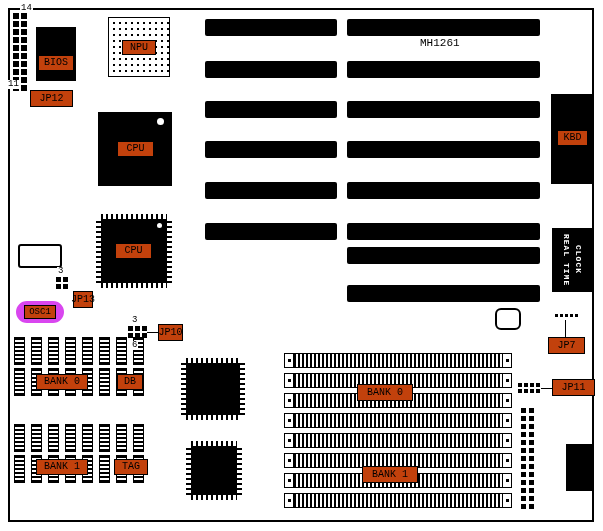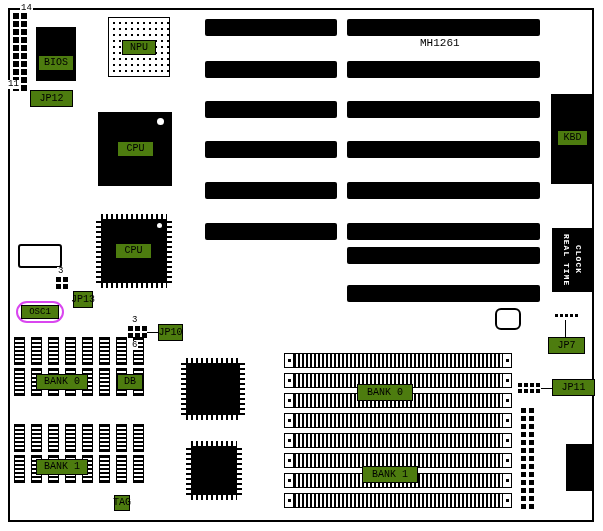--- a/index.html
+++ b/index.html
@@ -7,21 +7,21 @@
   .board {
     position:relative; width:603px; height:531px; background:#fff;
     font-family:"Liberation Mono","DejaVu Sans Mono",monospace; color:#000;
     overflow:hidden;
   }
   .abs { position:absolute; }
   .blk { background:#000; }
   .outline { position:absolute; left:8px; top:8px; width:586px; height:514px; border:2px solid #000; }
   .layer { position:absolute; inset:0; }
   .label-box {
-    position:absolute; background:#4d7c0f; border:1px solid #000;
+    position:absolute; background:#c2410c; border:1px solid #000;
     font-size:10px; line-height:1; display:flex; align-items:center; justify-content:center;
     white-space:nowrap; padding:1px 2px;
   }
   .tiny { position:absolute; font-size:9px; line-height:1; background:#fff; padding:0 1px; }
   .isa { position:absolute; background:#000; border-radius:2px; }
   .dip { position:absolute; border:1px solid #000;
          background:repeating-linear-gradient(180deg,#000 0 2px,#fff 2px 4px); }
   .simm { position:absolute; border:1px solid #000; display:flex; background:#fff; }
   .simm .cap { flex:0 0 8px; background:#fff; position:relative; }
   .simm .cap::after { content:""; position:absolute; left:50%; top:50%; width:3px; height:3px;
@@ -39,21 +39,21 @@
   .qfp .fr-b { left:5px; right:5px; bottom:0; height:5px;
                background:repeating-linear-gradient(90deg,#000 0 2px,transparent 2px 5px); }
   .qfp .fr-l { top:5px; bottom:5px; left:0; width:5px;
                background:repeating-linear-gradient(0deg,#000 0 2px,transparent 2px 5px); }
   .qfp .fr-r { top:5px; bottom:5px; right:0; width:5px;
                background:repeating-linear-gradient(0deg,#000 0 2px,transparent 2px 5px); }
   .qfp .core { position:absolute; inset:5px; background:#000; }
   .vtext { writing-mode:vertical-lr; text-orientation:mixed;
            color:#fff; font-weight:bold; font-size:8px; letter-spacing:1px;
            height:58px; line-height:1.5; text-align:center; }
-  .round-out { border:2px solid #d946ef; border-radius:11px; background:#fff;
+  .round-out { border:8px solid #d946ef; border-radius:11px; background:#fff;
                display:flex; align-items:center; justify-content:center; }
 </style>
 </head>
 <body>
 
 <div class="board">
 
   <div class="outline"></div>
 
   <div class="layer" id="isa-layer">
@@ -230,21 +230,21 @@
       <div class="pin" style="width: 5px; height: 5px;"></div>
       <div class="pin" style="width: 5px; height: 5px;"></div>
     </div>
   <div class="tiny" style="left:131px;top:341px;">6</div>
   <div class="abs blk" style="left:147px;top:332px;width:11px;height:1px;"></div>
   <div class="label-box" style="left:158px;top:324px;width:25px;height:17px;">JP10</div>
 
   <div class="label-box" style="left:36px;top:374px;width:52px;height:16px;">BANK 0</div>
   <div class="label-box" style="left:117px;top:374px;width:26px;height:16px;">DB</div>
   <div class="label-box" style="left:36px;top:459px;width:52px;height:16px;">BANK 1</div>
-  <div class="label-box" style="left:114px;top:459px;width:16px;height:16px;margin-top:36px;">TAG</div>
+  <div class="label-box" style="left:114px;top:459px;width:34px;height:16px;">TAG</div>
 
   <div class="qfp" style="left:181px;top:358px;width:64px;height:62px;">
     <div class="fr fr-t"></div>
     <div class="fr fr-b"></div>
     <div class="fr fr-l"></div>
     <div class="fr fr-r"></div>
     <div class="core"></div>
   </div>
   <div class="qfp" style="left:186px;top:441px;width:56px;height:59px;">
     <div class="fr fr-t"></div>

